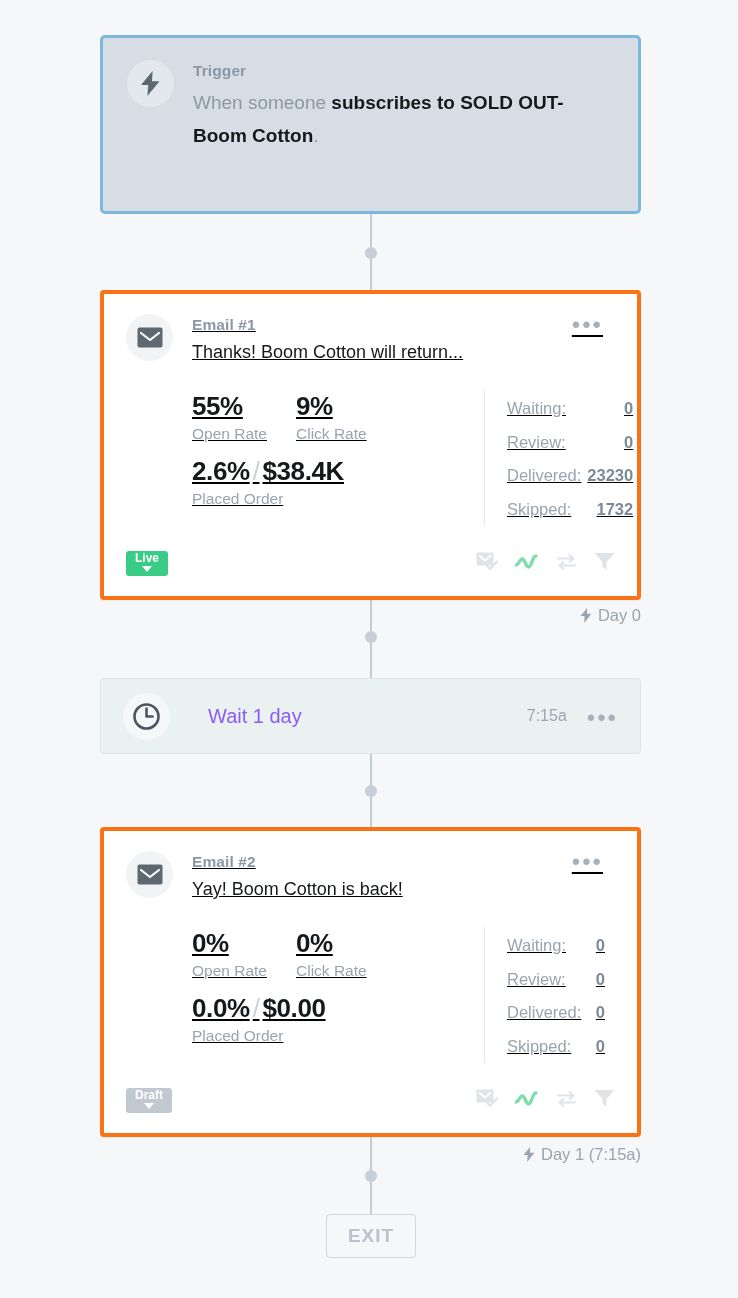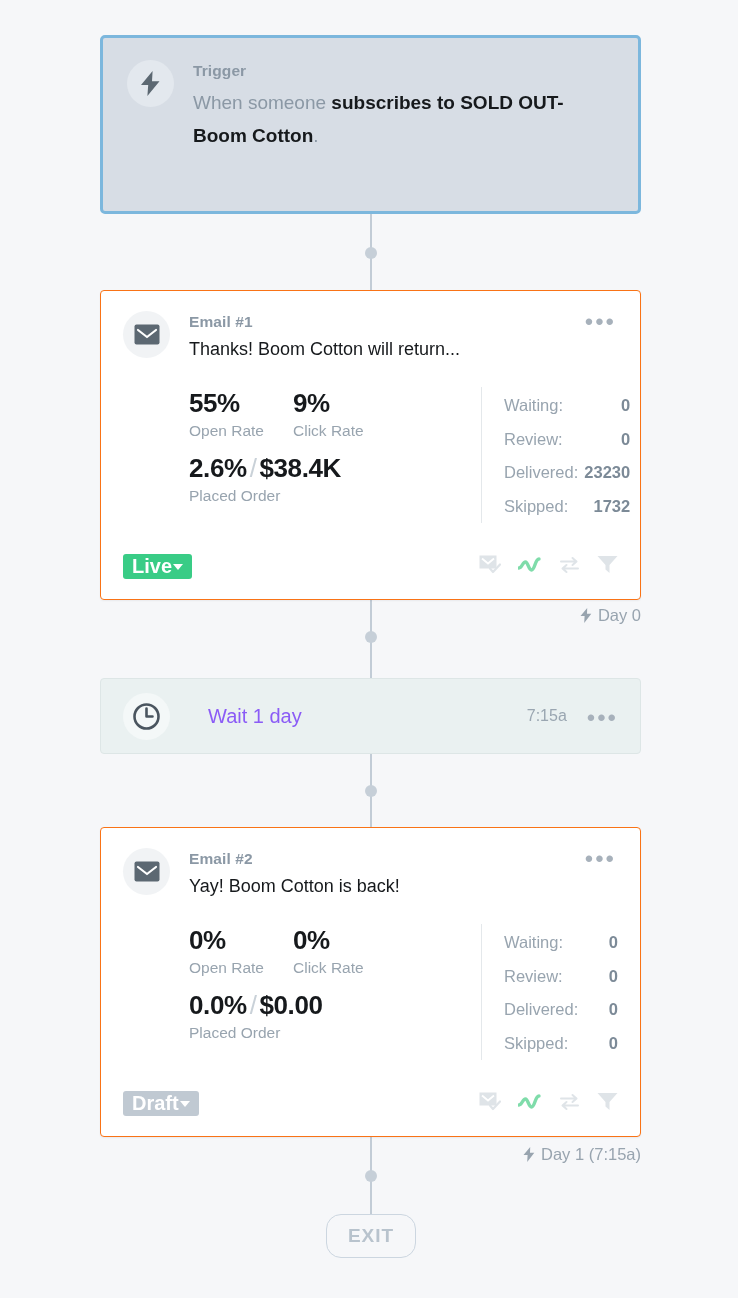--- a/index.html
+++ b/index.html
@@ -71,23 +71,24 @@
     line-height: 33px;
     color: #8b98a5;
     font-weight: 400;
   }
   .trigger-sentence b { color: #16191c; font-weight: 700; }
   .trigger-sentence .dot { color: #8b98a5; font-weight: 400; }
 
   
   .email {
     background: #ffffff;
-    border: 1px solid #f97316;
+    border: 4px solid #f97316;
     box-shadow: 0 1px 2px rgba(26,38,51,.06);
-    padding: 20px 22px 0 22px;
+    padding: 20px 32px 0 22px;
+    text-decoration: underline;
   }
   #email1 { top: 290px; height: 310px; }
   #email2 { top: 827px; height: 310px; }
 
   .subject {
     font-size: 18px;
     color: #16191c;
     line-height: 24px;
     margin-top: 3px;
     white-space: nowrap;
@@ -162,25 +163,26 @@
     display: flex;
     align-items: center;
   }
   .badge {
     display: inline-flex;
     align-items: center;
     gap: 1px;
     height: 25px;
     padding: 0 9px;
     border-radius: 3px;
-    font-size: 20px;
+    font-size: 12px;
     font-weight: 700;
     color: #ffffff;
     cursor: pointer;
     user-select: none;
+    flex-direction: column;
   }
   .badge.live { background: #39cc86; }
   .badge.draft { background: #c0c9d2; align-items: center; }
   .caret {
     width: 0; height: 0;
     border-left: 5px solid transparent;
     border-right: 5px solid transparent;
     border-top: 6px solid #fff;
   }
   .foot-icons {
@@ -224,21 +226,21 @@
     color: #9aa6b1;
     padding-right: 12px;
   }
 
   
   .exit {
     position: absolute;
     left: 326px; top: 1214px;
     width: 90px; height: 44px;
     border: 1px solid #ccd6e0;
-    border-radius: 15px;
+    border-radius: 4px;
     background: #f6f7f9;
     display: flex; align-items: center; justify-content: center;
     font-size: 19px;
     font-weight: 700;
     letter-spacing: 1px;
     color: #b8c3cd;
     cursor: pointer;
   }
 </style>
 </head>

